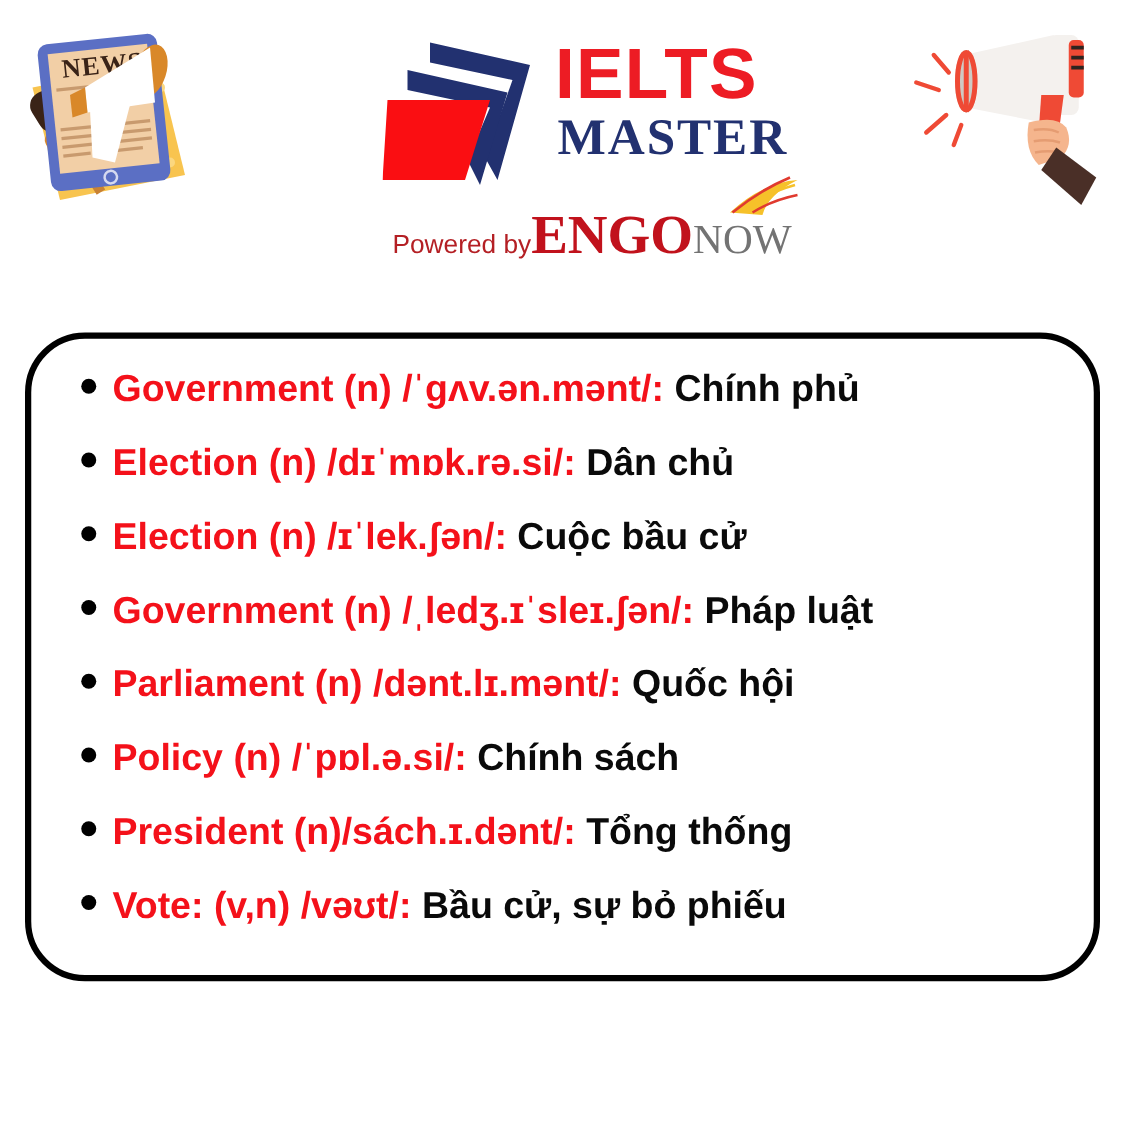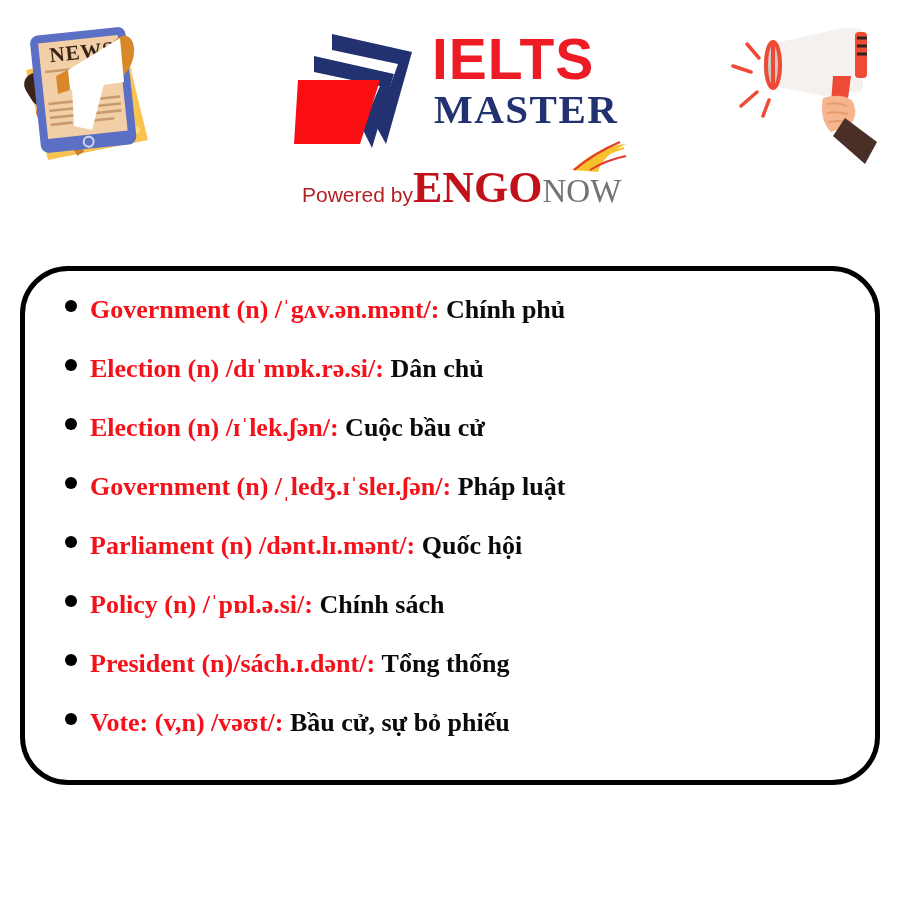--- a/index.html
+++ b/index.html
@@ -39,21 +39,21 @@
     position: absolute;
     right: 8px;
     top: 14px;
     width: 165px;
     height: 150px;
   }
 
   
   .brand {
     position: absolute;
-    left: 294px;
+    left: 306px;
     top: 24px;
     width: 330px;
     height: 180px;
   }
   .brand-mark {
     position: absolute;
     left: 0px;
     top: 6px;
     width: 130px;
     height: 118px;
@@ -145,22 +145,22 @@
     flex: 0 0 auto;
     width: 12px;
     height: 12px;
     border-radius: 50%;
     background: #000000;
     margin-right: 13px;
     position: relative;
     top: -6px;
   }
   .row-text {
-    font-family: Liberation Serif, serif;
-    font-size: 26px;
+    font-family: Liberation Sans, sans-serif;
+    font-size: 30px;
     line-height: 1;
   }
   .term {
     font-weight: bold;
     color: #f4111a;
   }
   .ipa {
     font-weight: bold;
     color: #f4111a;
   }

